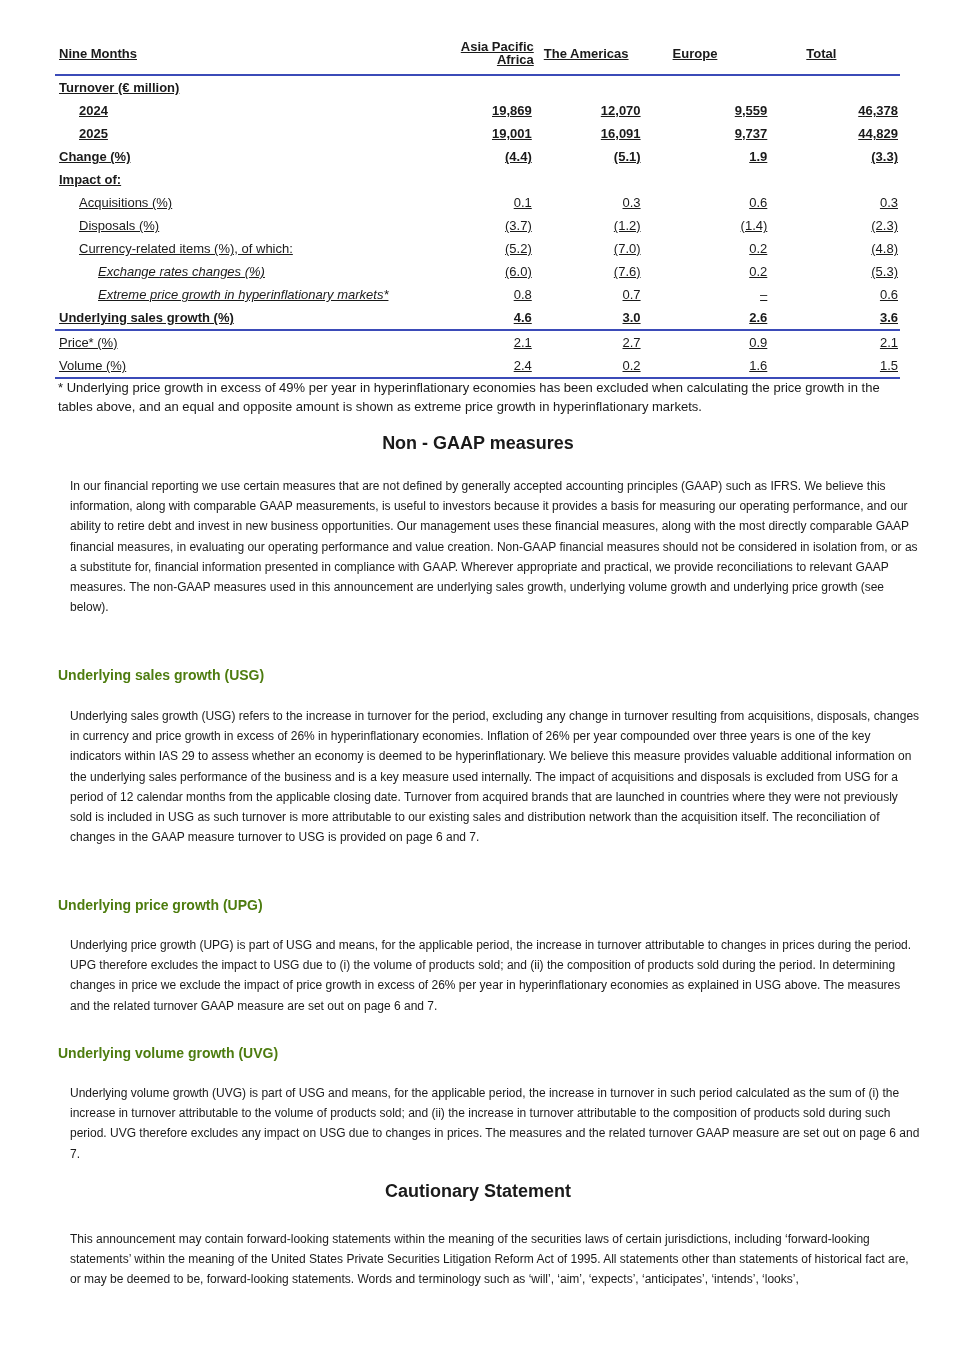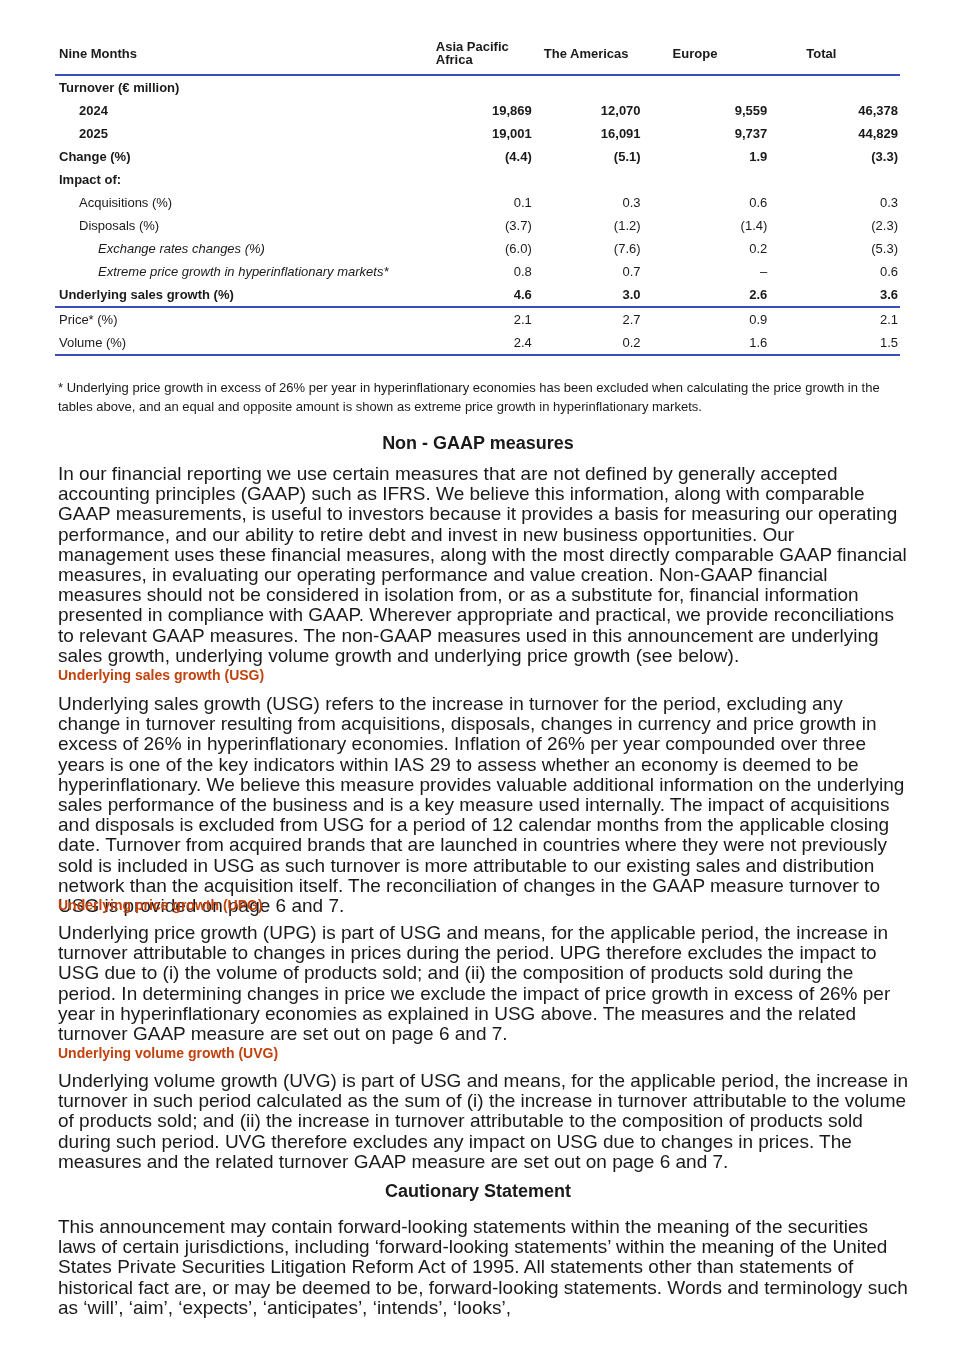--- a/index.html
+++ b/index.html
@@ -3,42 +3,42 @@
 <meta charset="utf-8">
 <style>
   html, body { margin: 0; padding: 0; background: #ffffff; }
   body {
     width: 965px; height: 1365px; position: relative; overflow: hidden;
     font-family: "Liberation Sans", sans-serif; color: #1a1a1a;
   }
   .page { position: absolute; left: 0; top: 0; width: 965px; }
 
   
-  .tbl { position: absolute; left: 55px; top: 36px; width: 845px; border-collapse: collapse; font-size: 13px; }
+  .tbl { position: absolute; left: 55px; top: 36px; width: 845px; border-collapse: collapse; font-size: 13px; text-decoration: underline; }
   .tbl th { font-weight: bold; font-size: 13px; padding: 0 0 4px 0; vertical-align: middle; height: 34px; }
   .tbl thead tr { border-bottom: 2px solid #3b4bb8; }
   .tbl td { height: 23px; padding: 0; vertical-align: middle; }
   .tbl .lbl { padding-left: 4px; text-align: left; margin-left: 36px; }
   .tbl .num { text-align: right; padding-right: 2px; }
   .c-label { width: 420px; text-align: left; padding-left: 4px !important; }
   .c1 { width: 108px; } .c2 { width: 106px; } .c3 { width: 106px; } .c4 { width: 105px; }
-  .th-c1 { text-align: left; line-height: 13px; }
+  .th-c1 { text-align: right; line-height: 13px; }
   .th-c2 { text-align: left; padding-left: 10px !important; }
   .th-c3 { text-align: left; padding-left: 30px !important; }
   .th-c4 { text-align: left; padding-left: 37px !important; }
   .bold { font-weight: bold; }
   .ind1 { padding-left: 24px !important; }
   .ind2 { padding-left: 43px !important; font-style: italic; }
   .rule-below { border-bottom: 2px solid #3b4bb8; }
 
   .footnote { position: absolute; left: 58px; top: 378px; width: 850px; font-size: 13px; line-height: 19px; }
 
   h2 { position: absolute; margin: 0; width: 956px; left: 0; text-align: center; font-size: 18px; font-weight: bold; }
-  h3 { position: absolute; margin: 0; left: 58px; font-size: 14px; font-weight: bold; color: #c2410c; }
-  p.body { position: absolute; margin: 0; left: 58px; width: 852px; font-size: 19px; line-height: 20.2px; }
+  h3 { position: absolute; margin: 0; left: 58px; font-size: 14px; font-weight: bold; color: #4d7c0f; }
+  p.body { position: absolute; margin: 12px; left: 58px; width: 852px; font-size: 12px; line-height: 20.2px; }
 </style>
 </head>
 <body>
 
 <div class="page">
 
   <table class="tbl">
     <thead>
       <tr>
         <th class="c-label">Nine Months</th>
@@ -95,20 +95,27 @@
         <td class="num">0.3</td>
       </tr>
       <tr>
         <td class="lbl ind1">Disposals (%)</td>
         <td class="num">(3.7)</td>
         <td class="num">(1.2)</td>
         <td class="num">(1.4)</td>
         <td class="num">(2.3)</td>
       </tr>
       <tr>
+        <td class="lbl ind1">Currency-related items (%), of which:</td>
+        <td class="num">(5.2)</td>
+        <td class="num">(7.0)</td>
+        <td class="num">0.2</td>
+        <td class="num">(4.8)</td>
+      </tr>
+      <tr>
         <td class="lbl ind2">Exchange rates changes (%)</td>
         <td class="num">(6.0)</td>
         <td class="num">(7.6)</td>
         <td class="num">0.2</td>
         <td class="num">(5.3)</td>
       </tr>
       <tr>
         <td class="lbl ind2">Extreme price growth in hyperinflationary markets*</td>
         <td class="num">0.8</td>
         <td class="num">0.7</td>
@@ -132,21 +139,21 @@
       <tr class="rule-below">
         <td class="lbl">Volume (%)</td>
         <td class="num">2.4</td>
         <td class="num">0.2</td>
         <td class="num">1.6</td>
         <td class="num">1.5</td>
       </tr>
     </tbody>
   </table>
 
-  <div class="footnote">* Underlying price growth in excess of 26% per year in hyperinflationary economies has been excluded when calculating the price growth in the tables above, and an equal and opposite amount is shown as extreme price growth in hyperinflationary markets.</div>
+  <div class="footnote">* Underlying price growth in excess of 49% per year in hyperinflationary economies has been excluded when calculating the price growth in the tables above, and an equal and opposite amount is shown as extreme price growth in hyperinflationary markets.</div>
 
   <h2 style="top:433px;">Non - GAAP measures</h2>
   <p class="body" style="top:464px;">In our financial reporting we use certain measures that are not defined by generally accepted accounting principles (GAAP) such as IFRS. We believe this information, along with comparable GAAP measurements, is useful to investors because it provides a basis for measuring our operating performance, and our ability to retire debt and invest in new business opportunities. Our management uses these financial measures, along with the most directly comparable GAAP financial measures, in evaluating our operating performance and value creation. Non-GAAP financial measures should not be considered in isolation from, or as a substitute for, financial information presented in compliance with GAAP. Wherever appropriate and practical, we provide reconciliations to relevant GAAP measures. The non-GAAP measures used in this announcement are underlying sales growth, underlying volume growth and underlying price growth (see below).</p>
 
   <h3 style="top:667px;">Underlying sales growth (USG)</h3>
   <p class="body" style="top:694px;">Underlying sales growth (USG) refers to the increase in turnover for the period, excluding any change in turnover resulting from acquisitions, disposals, changes in currency and price growth in excess of 26% in hyperinflationary economies. Inflation of 26% per year compounded over three years is one of the key indicators within IAS 29 to assess whether an economy is deemed to be hyperinflationary. We believe this measure provides valuable additional information on the underlying sales performance of the business and is a key measure used internally. The impact of acquisitions and disposals is excluded from USG for a period of 12 calendar months from the applicable closing date. Turnover from acquired brands that are launched in countries where they were not previously sold is included in USG as such turnover is more attributable to our existing sales and distribution network than the acquisition itself. The reconciliation of changes in the GAAP measure turnover to USG is provided on page 6 and 7.</p>
 
   <h3 style="top:897px;">Underlying price growth (UPG)</h3>
   <p class="body" style="top:923px;">Underlying price growth (UPG) is part of USG and means, for the applicable period, the increase in turnover attributable to changes in prices during the period. UPG therefore excludes the impact to USG due to (i) the volume of products sold; and (ii) the composition of products sold during the period. In determining changes in price we exclude the impact of price growth in excess of 26% per year in hyperinflationary economies as explained in USG above. The measures and the related turnover GAAP measure are set out on page 6 and 7.</p>
 

